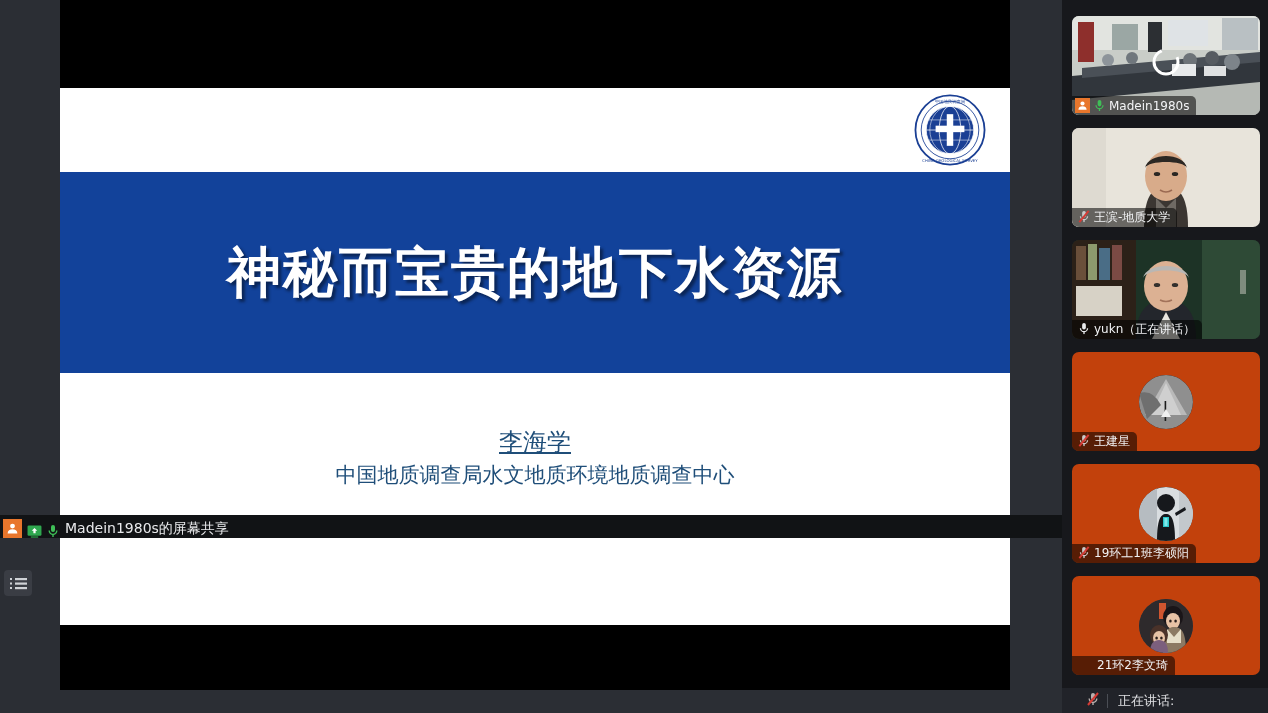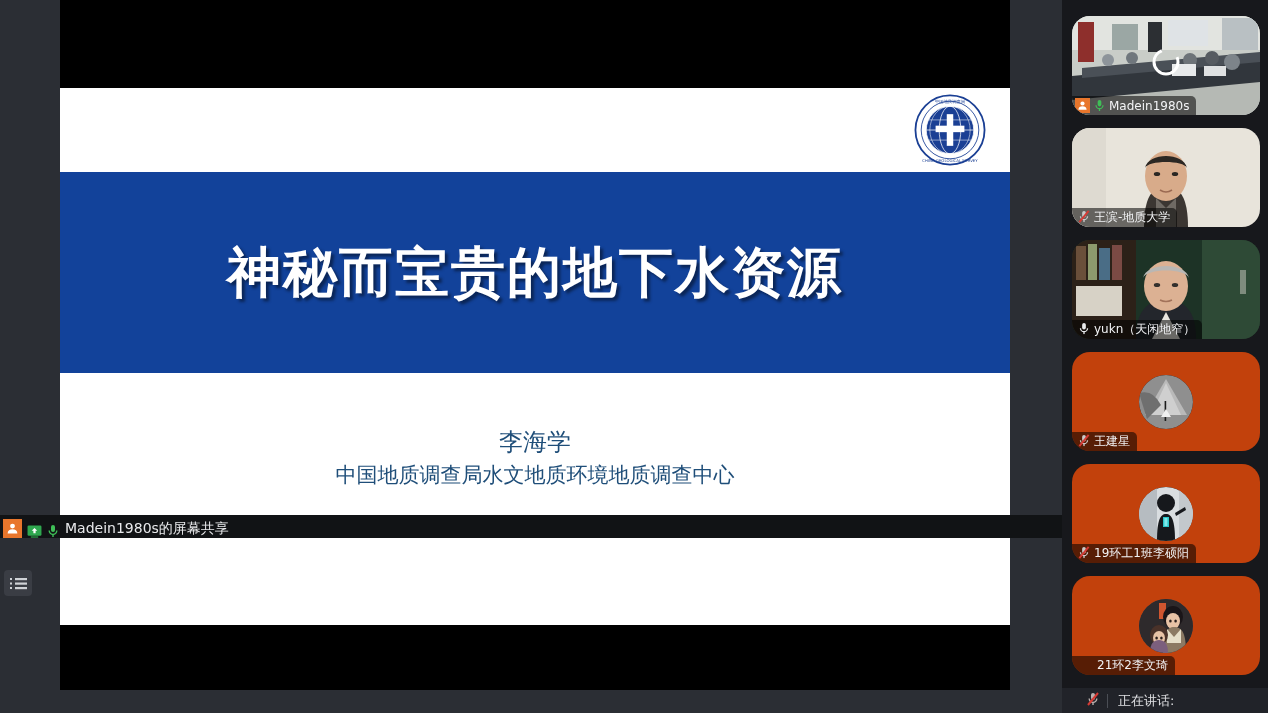--- a/index.html
+++ b/index.html
@@ -21,21 +21,21 @@
                background:#12429a; display:flex; align-items:center; justify-content:center; }
   .slide-band-inner{ width:100%; text-align:center; }
   .slide-title{ font-size:54px; font-weight:bold; color:#ffffff; letter-spacing:2px;
                 text-shadow:3px 3px 3px rgba(0,0,0,0.45); line-height:1.1;
                 font-family:"DejaVu Sans","Liberation Sans",sans-serif; }
 
   .slide-body{ position:absolute; left:0; top:285px; width:100%; height:252px; background:#fff;
                padding-top:52px; text-align:center; }
   .slide-sub{ color:#1f4e79; font-size:21px; line-height:1.46;
               font-family:"DejaVu Sans","Liberation Sans",sans-serif; }
-  .slide-sub.presenter{ font-size:24px; }
+  .slide-sub.presenter{ font-size:24px;text-decoration:underline; }
   .slide-sub.date{ font-size:25px; margin-top:4px; }
 
   
   #share-menu-btn{ position:absolute; left:4px; top:570px; width:28px; height:26px;
                    background:#3a3d44; border-radius:4px; display:flex;
                    align-items:center; justify-content:center; }
   #share-menu-btn svg{ display:block; }
 
   
   #share-bar{ position:absolute; left:0; bottom:0; width:1062px; height:23px;
@@ -44,21 +44,21 @@
                display:flex; align-items:center; justify-content:center; flex:0 0 auto; }
   .mini-ico{ margin-left:5px; display:flex; align-items:center; flex:0 0 auto; }
   #share-bar-text{ color:#e9eaec; font-size:14px; margin-left:6px; white-space:nowrap;
                    font-family:"DejaVu Sans","Liberation Sans",sans-serif; }
 
   
   #panel{ position:absolute; right:0; top:0; width:206px; height:713px; background:#17181c; }
   #tiles{ position:absolute; left:0; top:0; width:206px; height:688px; padding:16px 8px 0 10px; }
 
   .tile{ position:relative; width:188px; height:99px; margin-bottom:13px;
-         border-radius:18px; overflow:hidden; background:#24262b; }
+         border-radius:7px; overflow:hidden; background:#24262b; }
   .tile.avatar-tile{ background:#c2410c; display:flex; align-items:center; justify-content:center; }
 
   .tile-photo{ position:absolute; inset:0; }
 
   .avatar-circle{ width:54px; height:54px; border-radius:50%; overflow:hidden;
                   position:relative; background:#3a3c42; }
 
   .tile-label{ position:absolute; left:0; bottom:0; height:19px;
                display:flex; align-items:center; padding:0 7px 0 3px;
                background:rgba(0,0,0,0.55); border-radius:0 5px 0 5px; max-width:96%; }
@@ -238,21 +238,21 @@
           <path d="M88 60 Q94 63 100 60" stroke="#a2725a" stroke-width="1.5" fill="none"></path>
         </svg>
         <div class="tile-label">
           <span style="margin-left:3px;display:block">
             <svg width="12" height="13" viewBox="0 0 12 14">
               <rect x="4" y="1" width="4" height="7" rx="2" fill="#e9eaec"></rect>
               <path d="M2.2 6.6a3.8 3.8 0 0 0 7.6 0" fill="none" stroke="#e9eaec" stroke-width="1.4"></path>
               <rect x="5.3" y="10" width="1.4" height="3" fill="#e9eaec"></rect>
             </svg>
           </span>
-          <span class="nm">yukn（天闲地窄）</span>
+          <span class="nm">yukn（正在讲话）</span>
         </div>
       </div>
 
       <div class="tile avatar-tile">
         <div class="avatar-circle">
           <svg viewBox="0 0 54 54" width="54" height="54">
             <circle cx="27" cy="27" r="27" fill="#8f8f8f"></circle>
             <path d="M27 4 L48 40 L6 40 Z" fill="#b9b9b9"></path>
             <path d="M27 8 L42 40 L12 40 Z" fill="#cfcfcf"></path>
             <path d="M0 18 Q14 14 22 30 L8 44 Z" fill="#6f6f6f"></path>

